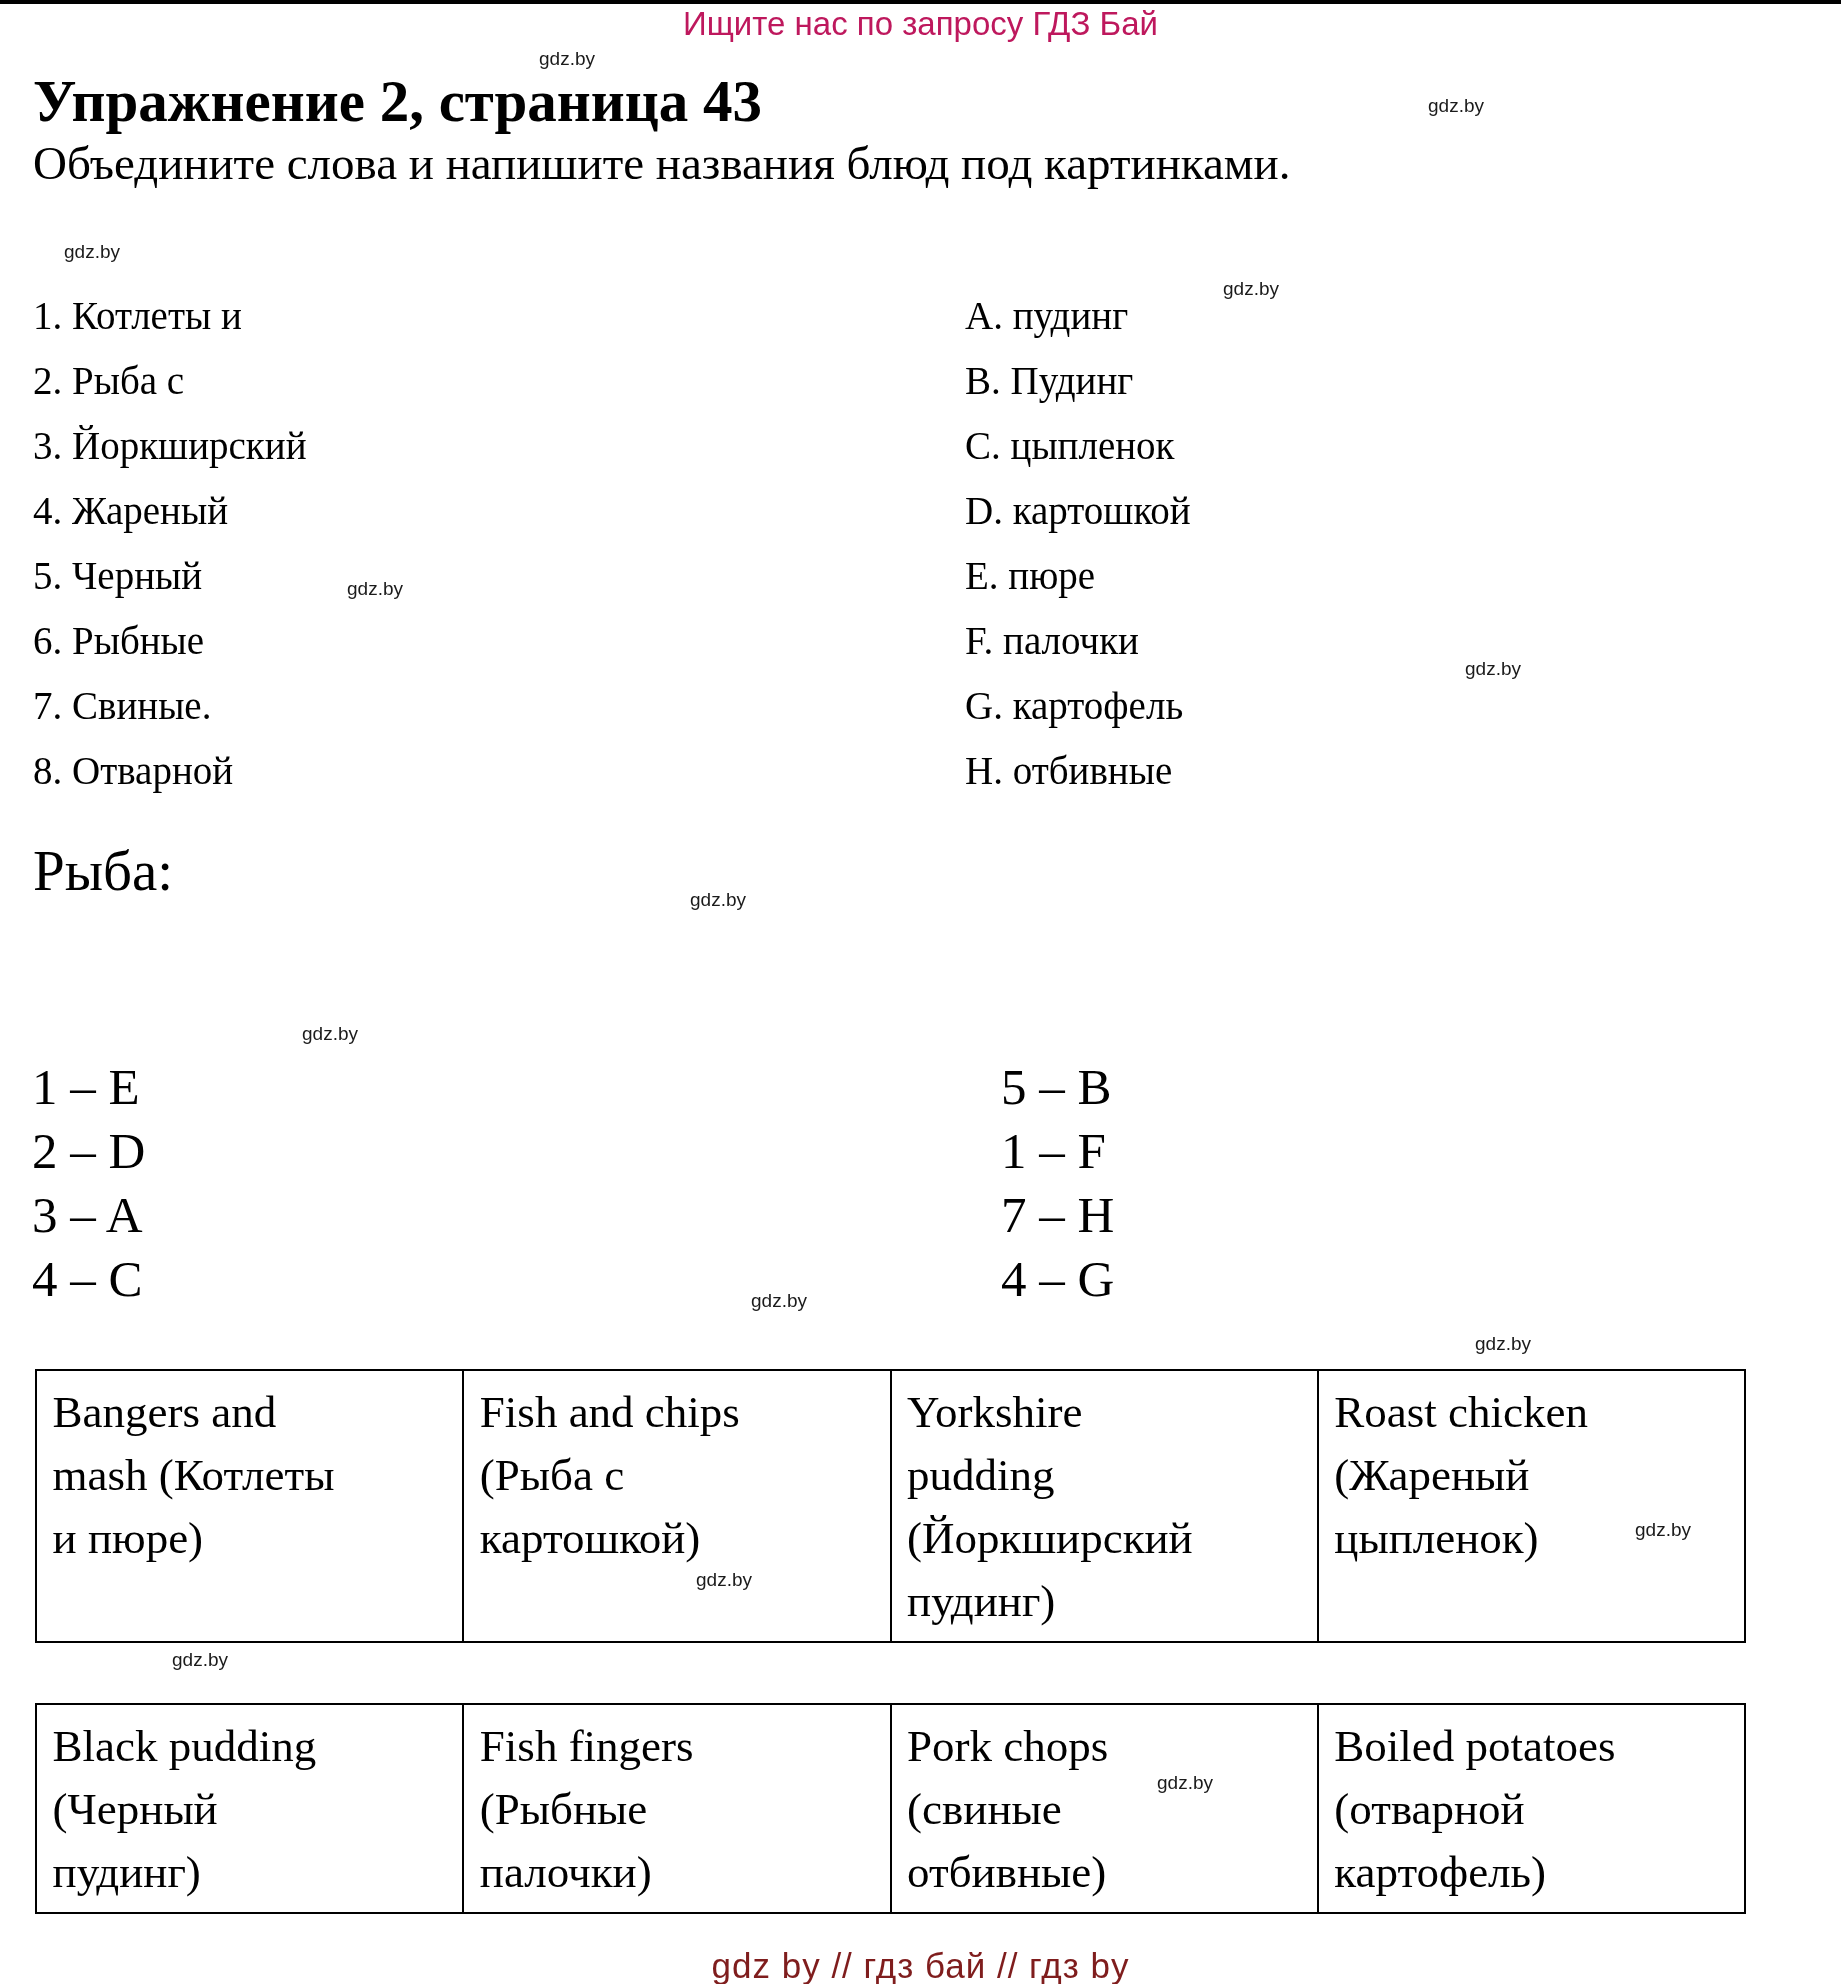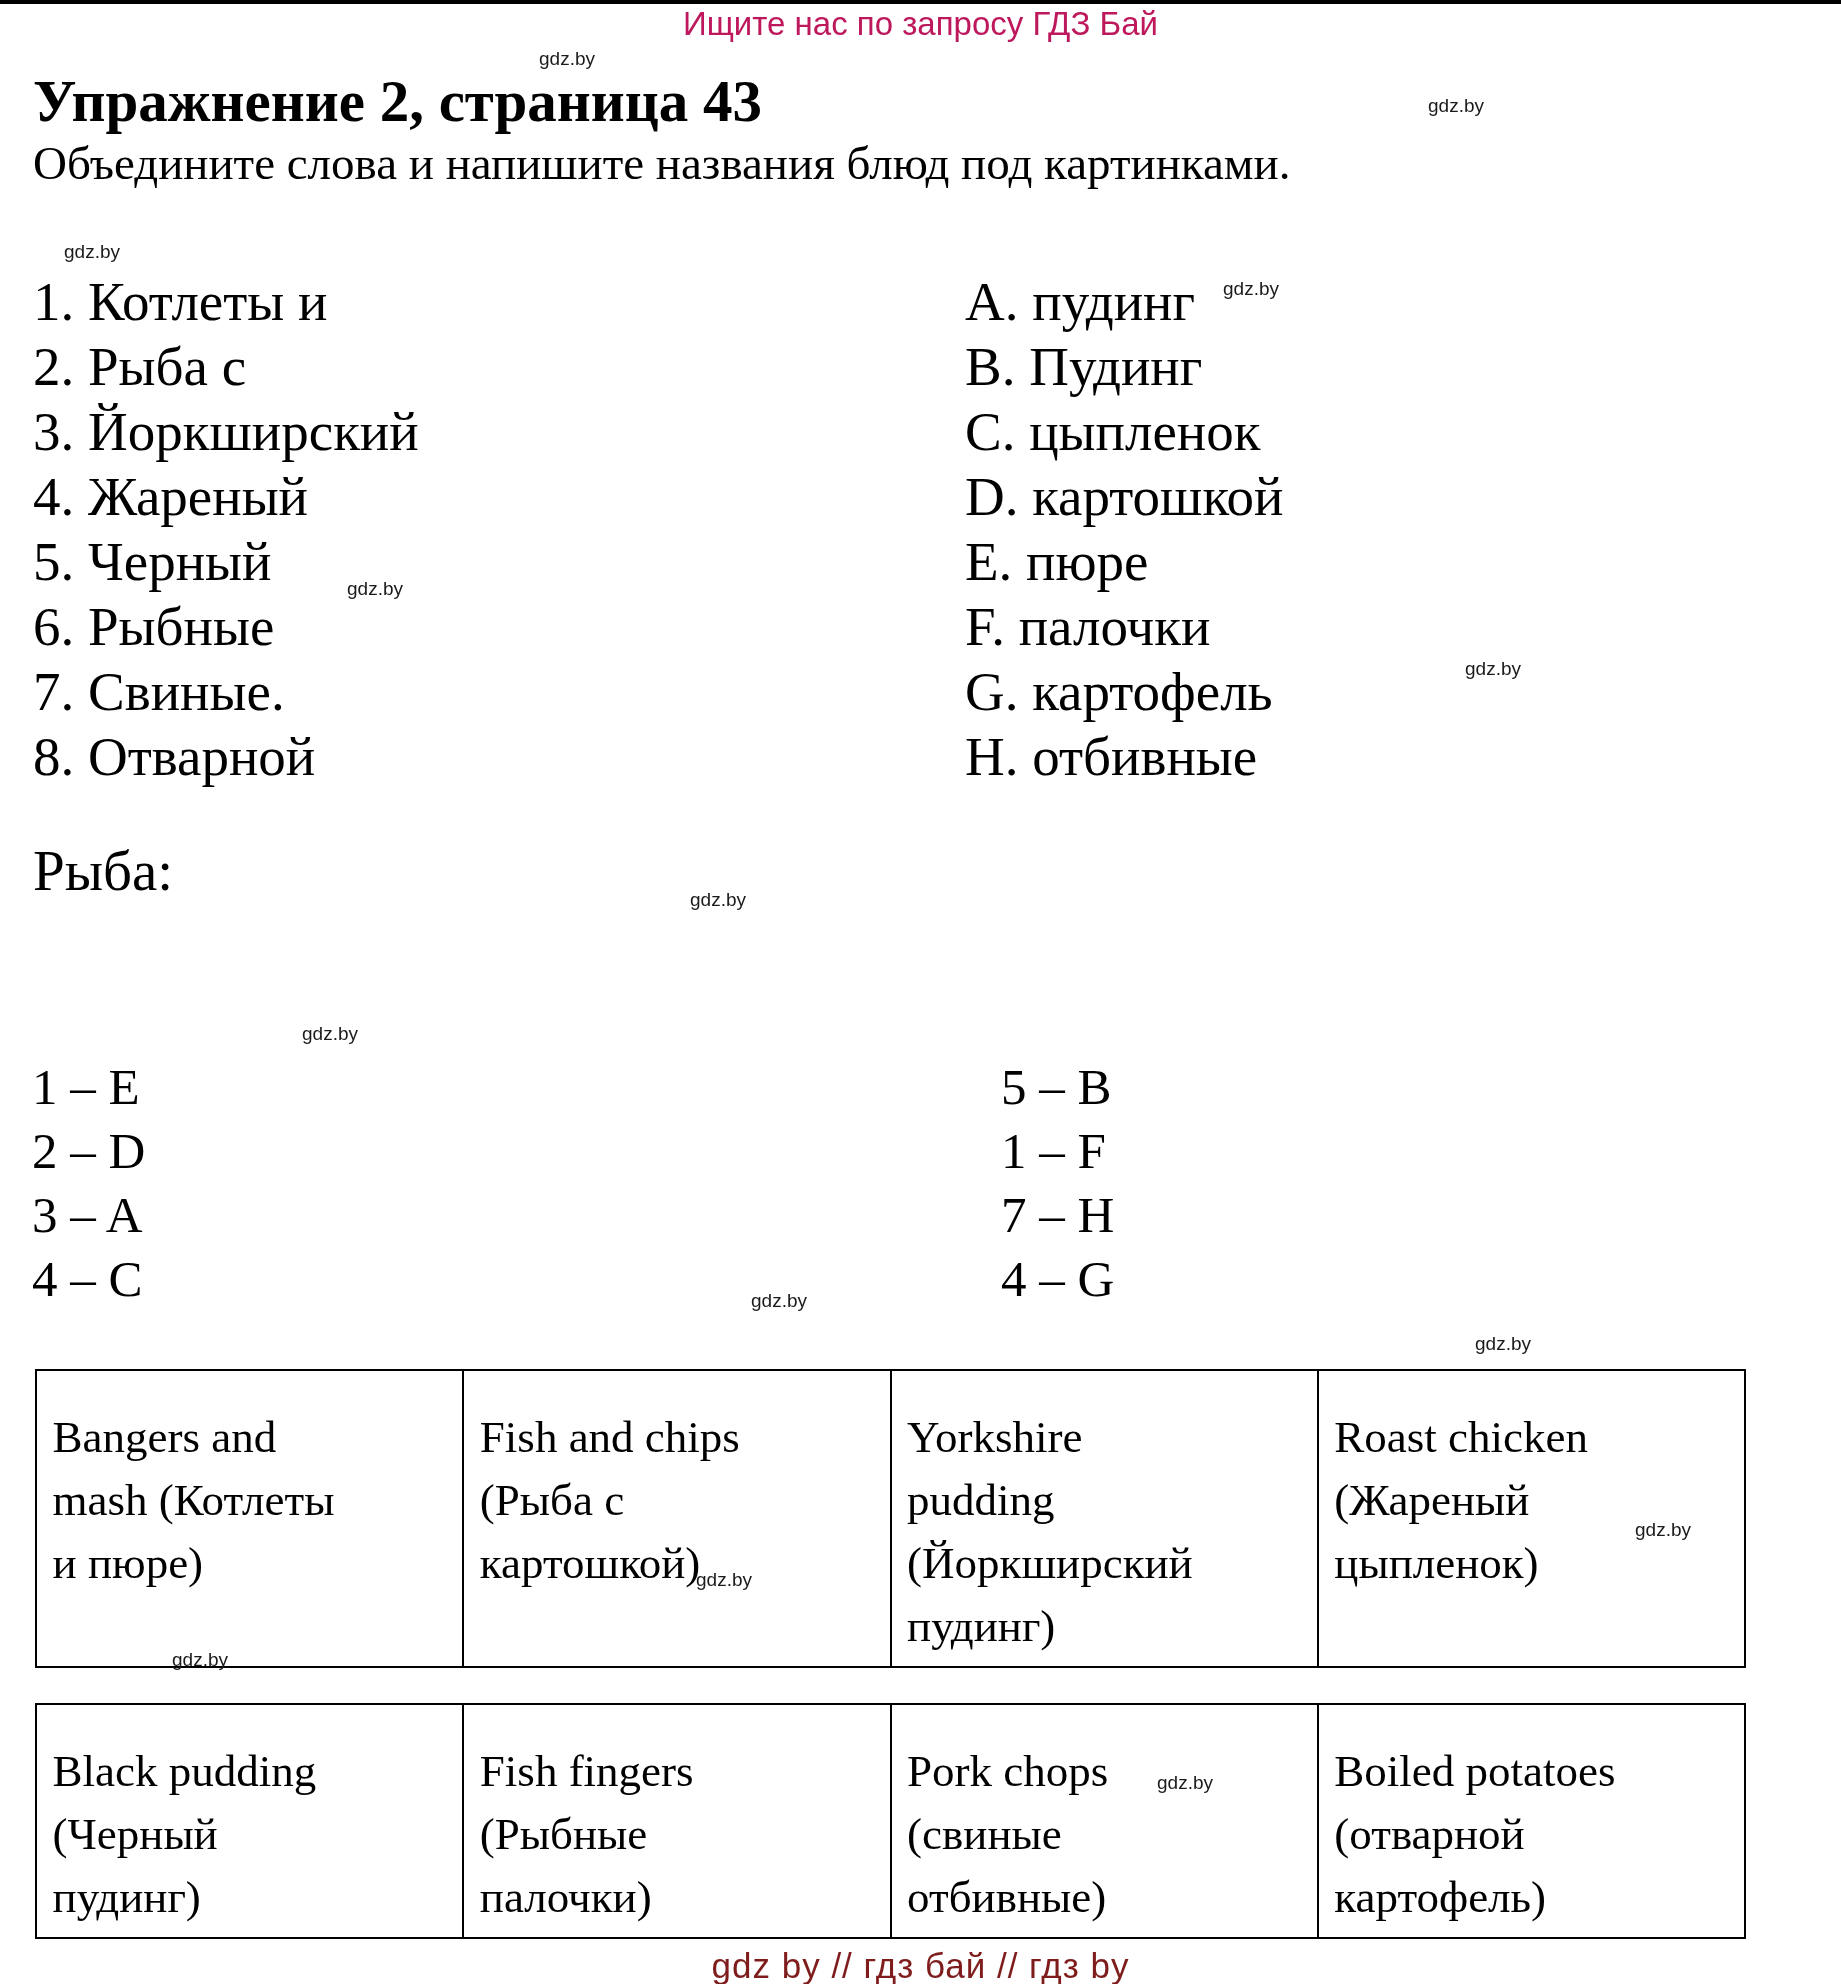--- a/index.html
+++ b/index.html
@@ -28,22 +28,22 @@
   .title{
     position:absolute;left:33px;top:70px;margin:0;
     font-size:59px;font-weight:bold;line-height:62px;
     white-space:nowrap;
   }
   .instruction{
     position:absolute;left:33px;top:137px;
     font-size:47px;line-height:53px;white-space:nowrap;text-align:center;
   }
   .matchlist{
-    position:absolute;top:269px;
-    font-size:55px;line-height:65px;
+    position:absolute;top:283px;
+    font-size:39px;line-height:65px;
     white-space:nowrap;
   }
   .matchlist.left{left:33px;}
   .matchlist.right{left:965px;}
   .answer-label{
     position:absolute;left:33px;top:841px;
     font-size:57px;line-height:60px;
   }
   .answers{
     position:absolute;top:1055px;
@@ -58,21 +58,21 @@
   }
   table.dishes.t1{top:1369px;}
   table.dishes.t2{top:1703px;}
   table.dishes td{
     border:2.9px solid #000;
     vertical-align:top;
     padding:9.8px 15.6px 7.8px 15.6px;
     font-size:45px;line-height:63px;
     text-align:justify;
   }
-  table.dishes td .celltext{white-space:pre-line;margin-top:25px;}
+  table.dishes td .celltext{white-space:pre-line;}
   .footer{
     position:absolute;left:0;right:0;top:1947px;
     text-align:center;
     font-family:"Liberation Sans", sans-serif;
     font-size:35px;line-height:37px;
     letter-spacing:1px;
   }
 </style>
 </head>
 <body>

